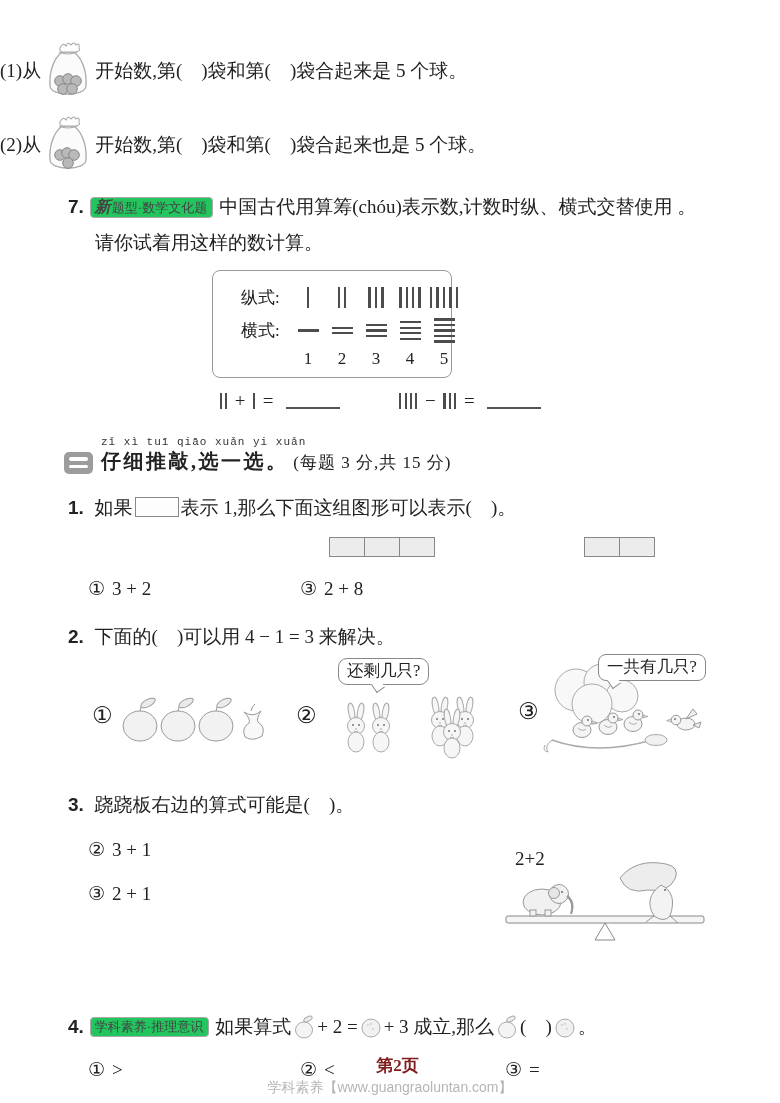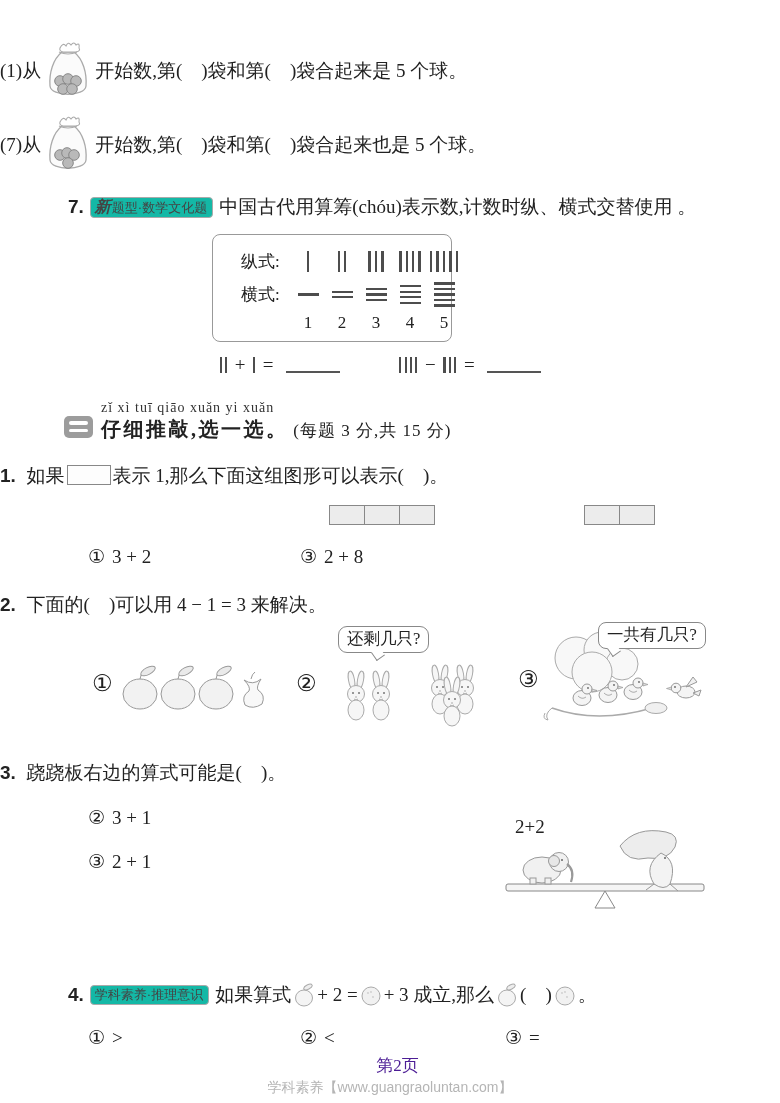--- a/index.html
+++ b/index.html
@@ -6,21 +6,21 @@
   .page{width:780px;height:1103px;position:relative;background:#fff;overflow:hidden;
         font-family:"Liberation Serif",serif;color:#222;font-size:19px;}
 
   
   .bag-line{display:flex;align-items:center;height:70px;}
   .bag-line .txt{white-space:nowrap;}
   .bag-svg{margin:0 4px;}
 
   .q-head{padding-left:68px;display:flex;align-items:center;flex-wrap:nowrap;}
   .qnum{font-family:"Liberation Sans",sans-serif;font-weight:600;margin-right:6px;}
-  .badge{display:inline-block;border:1px solid #aaa;border-radius:4px;background:#14b8a6;
+  .badge{display:inline-block;border:1px solid #aaa;border-radius:4px;background:#22c55e;
          padding:0 5px 1px 4px;font-size:13px;color:#444;line-height:17px;margin-right:6px;white-space:nowrap;}
   .badge .em{font-style:italic;font-weight:700;font-size:16px;margin-right:1px;}
   .indent-line{padding-left:95px;margin-top:10px;}
 
   
   .rod-box{margin:14px 0 0 212px;width:240px;border:1.2px solid #999;border-radius:8px;
            padding:10px 6px 6px 28px;box-sizing:border-box;}
   .rod-row{display:flex;align-items:center;height:33px;}
   .rod-row .lbl{width:50px;font-size:17px;flex:0 0 50px;}
   .rod-cell{width:34px;flex:0 0 34px;display:flex;justify-content:center;align-items:center;flex-direction:row;}
@@ -35,26 +35,26 @@
   .equation .vbar{height:16px;width:2.2px;margin:0 1.6px;}
   .equation .op{margin:0 6px;}
   .equation .blank{display:inline-block;width:54px;height:13px;border-bottom:2px solid #555;margin-left:6px;}
 
   
   .sec-head{margin:24px 0 0 64px;position:relative;padding-left:37px;}
   .sec-icon{position:absolute;left:0;top:16px;width:29px;height:22px;background:#9c9c9c;border-radius:5px;}
   .sec-icon::before,.sec-icon::after{content:'';position:absolute;left:5px;right:5px;height:3.5px;
       background:#fff;border-radius:2px;}
   .sec-icon::before{top:5px;} .sec-icon::after{top:12.5px;}
-  .pinyin{font-family:Liberation Serif, serif;font-size:14px;color:#333;letter-spacing:1px;margin-top:8px;}
+  .pinyin{font-family:Liberation Mono, monospace;font-size:11px;color:#333;letter-spacing:1px;margin-top:8px;}
   .sec-title-row{margin-top:0;}
   .sec-title{font-size:20px;font-weight:700;letter-spacing:2.5px;}
   .sec-score{font-size:17px;font-weight:400;letter-spacing:1px;}
 
-  .q-text{margin-top:20px;}
+  .q-text{padding-left:68px;margin-top:20px;}
   .inline-box{display:inline-block;width:42px;height:18px;border:1px solid #888;background:#fdfdfd;
               vertical-align:-3px;margin:0 2px;}
 
   
   .q1-bars-row{display:flex;margin-top:16px;}
   .barstrip{display:flex;}
   .seg{width:36px;height:20px;background:#ececec;border:1px solid #888;margin-left:-1px;box-sizing:border-box;}
 
   .opt-grid{display:grid;padding-left:88px;margin-top:20px;}
   .g1{grid-template-columns:212px 213px auto;}
@@ -75,21 +75,21 @@
   .q3-wrap{position:relative;margin-top:12px;height:158px;}
   .q3-opts{padding-left:88px;display:flex;flex-direction:column;gap:21px;padding-top:8px;}
   .seesaw{position:absolute;left:502px;top:22px;width:208px;height:100px;}
   .seesaw-label{position:absolute;left:13px;top:-4px;font-size:19px;z-index:2;}
 
   
   .q4-line{padding-left:68px;margin-top:26px;display:flex;align-items:center;flex-wrap:nowrap;}
   .fruit{vertical-align:-4px;margin:0 2px;}
 
   .footer{position:absolute;left:0;right:0;bottom:6px;text-align:center;}
-  .footer .pg{font-size:17px;font-weight:400;color:#4c1d95;margin-left:15px;}
+  .footer .pg{font-size:17px;font-weight:700;color:#7f1d1d;margin-left:15px;}
   .footer .site{font-size:14px;color:#b5b5b5;font-family:"Liberation Sans",sans-serif;margin-top:2px;}
   svg{display:block;}
 </style>
 </head>
 <body>
 
 <div class="page">
 
   <div style="height:36px"></div>
 
@@ -104,40 +104,41 @@
           <circle cx="23" cy="40" r="5.3" fill="#b9b9b9" stroke="#878787"></circle>
           <circle cx="31" cy="42" r="5.3" fill="#b9b9b9" stroke="#878787"></circle>
           <circle cx="18" cy="50" r="5.3" fill="#b9b9b9" stroke="#878787"></circle>
           <circle cx="27" cy="50" r="5.3" fill="#b9b9b9" stroke="#878787"></circle>
         </g>
     </svg>
     <span class="txt">开始数,第(&nbsp;&nbsp;&nbsp;&nbsp;)袋和第(&nbsp;&nbsp;&nbsp;&nbsp;)袋合起来是 5 个球。</span>
   </div>
 
   <div class="bag-line" style="margin-top:4px;">
-    <span class="txt">(7)从</span>
+    <span class="txt">(2)从</span>
     <svg class="bag-svg" width="46" height="64" viewBox="0 0 46 64">
       <path d="M17,13 C8,20 4,34 5,47 C6,58 40,58 41,47 C42,34 38,20 29,13 Z" fill="#fbfbfb" stroke="#aaa" stroke-width="1.3"></path>
       <path d="M15,9 q3,-6 6,-2 q2,-5 5,-1 q3,-4 5,0 q4,-3 3,3 q2,3 -3,4 l-13,0 q-4,-1 -3,-4 z" fill="#fff" stroke="#aaa" stroke-width="1.1"></path>
       <path d="M14,13 q9,4 18,0" fill="none" stroke="#aaa" stroke-width="1.1"></path>
       <g>
           <circle cx="15" cy="42" r="5.3" fill="#b9b9b9" stroke="#878787"></circle>
           <circle cx="22" cy="40" r="5.3" fill="#b9b9b9" stroke="#878787"></circle>
           <circle cx="29" cy="42" r="5.3" fill="#b9b9b9" stroke="#878787"></circle>
           <circle cx="23" cy="50" r="5.3" fill="#b9b9b9" stroke="#878787"></circle>
         </g>
     </svg>
     <span class="txt">开始数,第(&nbsp;&nbsp;&nbsp;&nbsp;)袋和第(&nbsp;&nbsp;&nbsp;&nbsp;)袋合起来也是 5 个球。</span>
   </div>
 
   <div class="q-head" style="margin-top:14px;">
     <span class="qnum">7.</span>
     <span class="badge"><span class="em">新</span><span>题型·数学文化题</span></span>
     <span>中国古代用算筹(chóu)表示数,计数时纵、横式交替使用 。</span>
   </div>
+  <div class="indent-line">请你试着用这样的数计算。</div>
 
   <div class="rod-box">
     <div>
         <div class="rod-row ">
           <span class="lbl">纵式:</span>
           <div class="rod-cell">
             <span class="vbar"></span>
           </div>
           <div class="rod-cell">
             <span class="vbar"></span>

